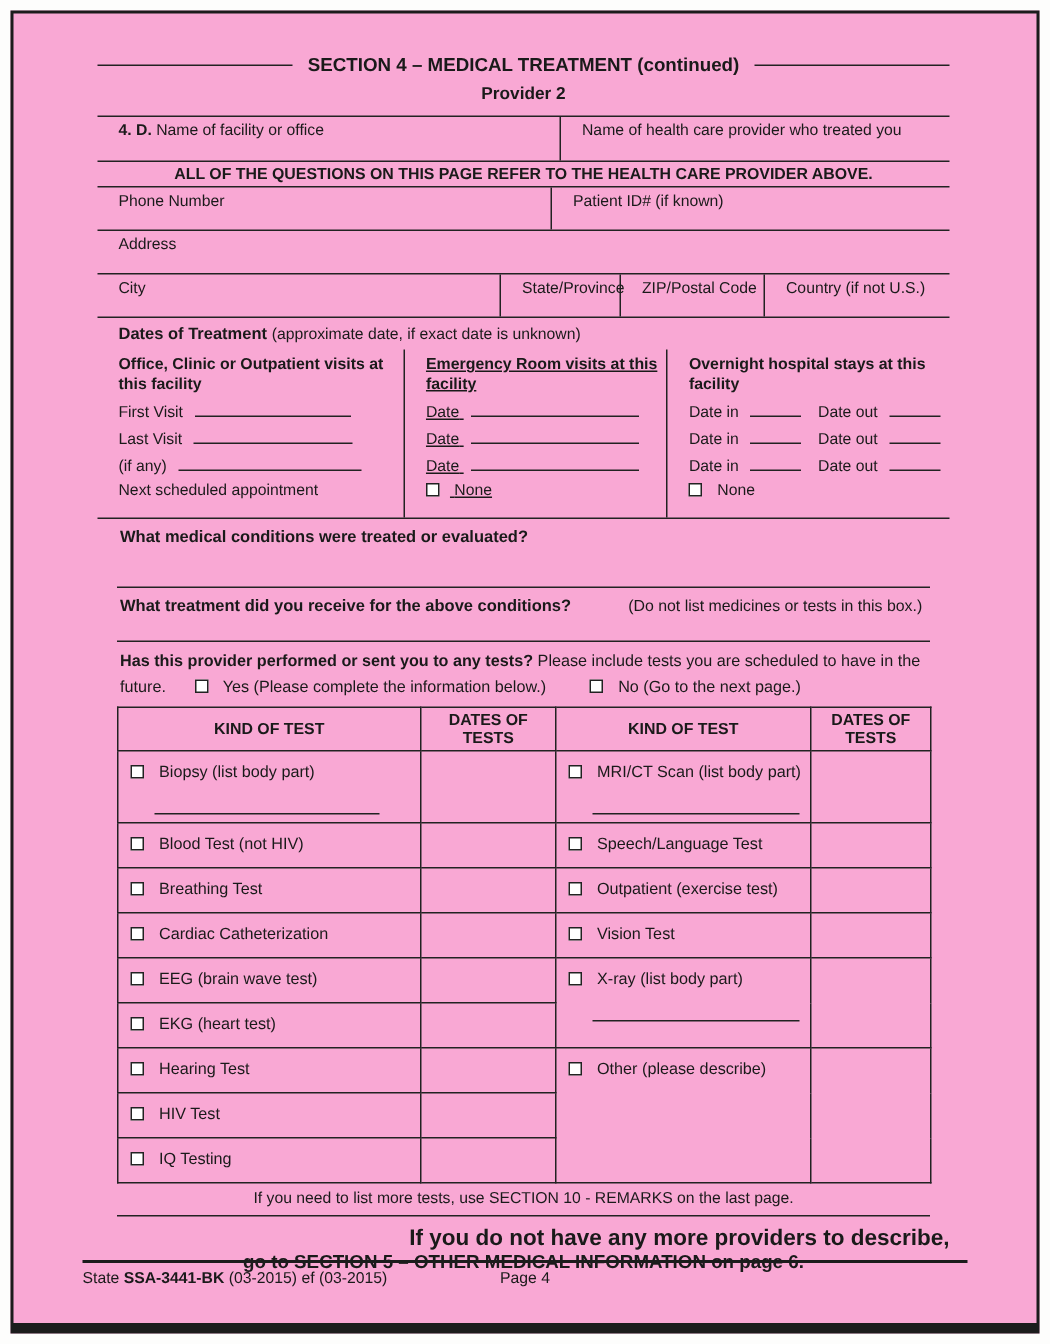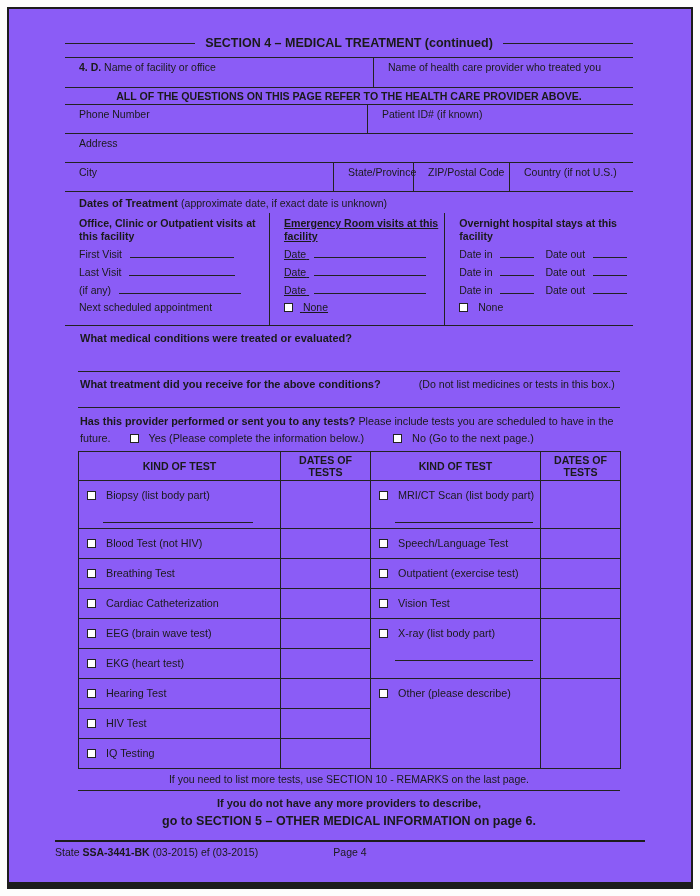--- a/index.html
+++ b/index.html
@@ -1,21 +1,21 @@
 <!DOCTYPE html>
 <html><head>
 <meta charset="utf-8">
 <style>
   * { box-sizing: border-box; }
   html,body { margin:0; padding:0; background:#fdfdfc; }
   body { font-family:"Liberation Sans", sans-serif; color:#1a1a1a; }
   .page {
     position:relative; margin:7px auto; width:686px; height:882px;
     border:2.5px solid #1c1c1c; border-bottom:7px solid #1c1c1c;
-    background:#8b5cf6; padding-top:26px;
+    background:#f9a8d4; padding-top:26px;
   }
   .content { margin:0 56px; width:568px; }
 
   
   .title-row { display:flex; align-items:center; height:16px; }
   .hrule { flex:1; border-top:1.6px solid #222; height:0; }
   .title { font-weight:bold; font-size:12.5px; margin:0 10px; white-space:nowrap; }
   .subtitle { text-align:center; font-weight:bold; font-size:11.5px; margin-top:6px; height:14px; }
 
   
@@ -52,41 +52,42 @@
   
   table.tests { width:100%; border-collapse:collapse; table-layout:fixed; }
   .tests th { border:1.6px solid #222; font-size:10.6px; font-weight:bold; padding:2px; height:26px; line-height:12px; }
   .tests td { border:1.6px solid #222; vertical-align:top; padding:8px 4px 0 8px; font-size:10.8px; }
   tr.h48 { height:48px; } tr.h30r { height:30px; }
   .subline { display:block; margin:11px 0 0 16px; }
 
   .more-note { text-align:center; font-size:10.5px; padding:4px 0 5px; border-bottom:1.4px solid #222; }
 
   .closing { text-align:center; font-weight:bold; margin-top:6px; }
-  .closing-1 { font-size:11px; height:17px; }
+  .closing-1 { font-size:15px; height:17px;text-align:right; }
   .closing-2 { font-size:12.5px; height:18px; }
 
   
   .footer {
     position:absolute; left:46px; right:46px; bottom:24px;
     border-top:2.5px solid #1c1c1c; padding-top:4px; font-size:10.5px;
   }
   .footer .page-num { position:absolute; left:0; right:0; text-align:center; top:4px; }
 </style>
 </head>
 <body>
 
 <div class="page">
   <div class="content">
 
     <div class="title-row">
       <span class="hrule"></span>
       <span class="title">SECTION 4 – MEDICAL TREATMENT (continued)</span>
       <span class="hrule"></span>
     </div>
+    <div class="subtitle">Provider 2</div>
 
     <div class="info">
       <div class="irow h30">
         <div class="icell" style="width:308px;">
           <b>4. D.</b>
           <span>Name of facility or office</span>
         </div>
         <div class="icell grow">
           <span>Name of health care provider who treated you</span>
         </div>

